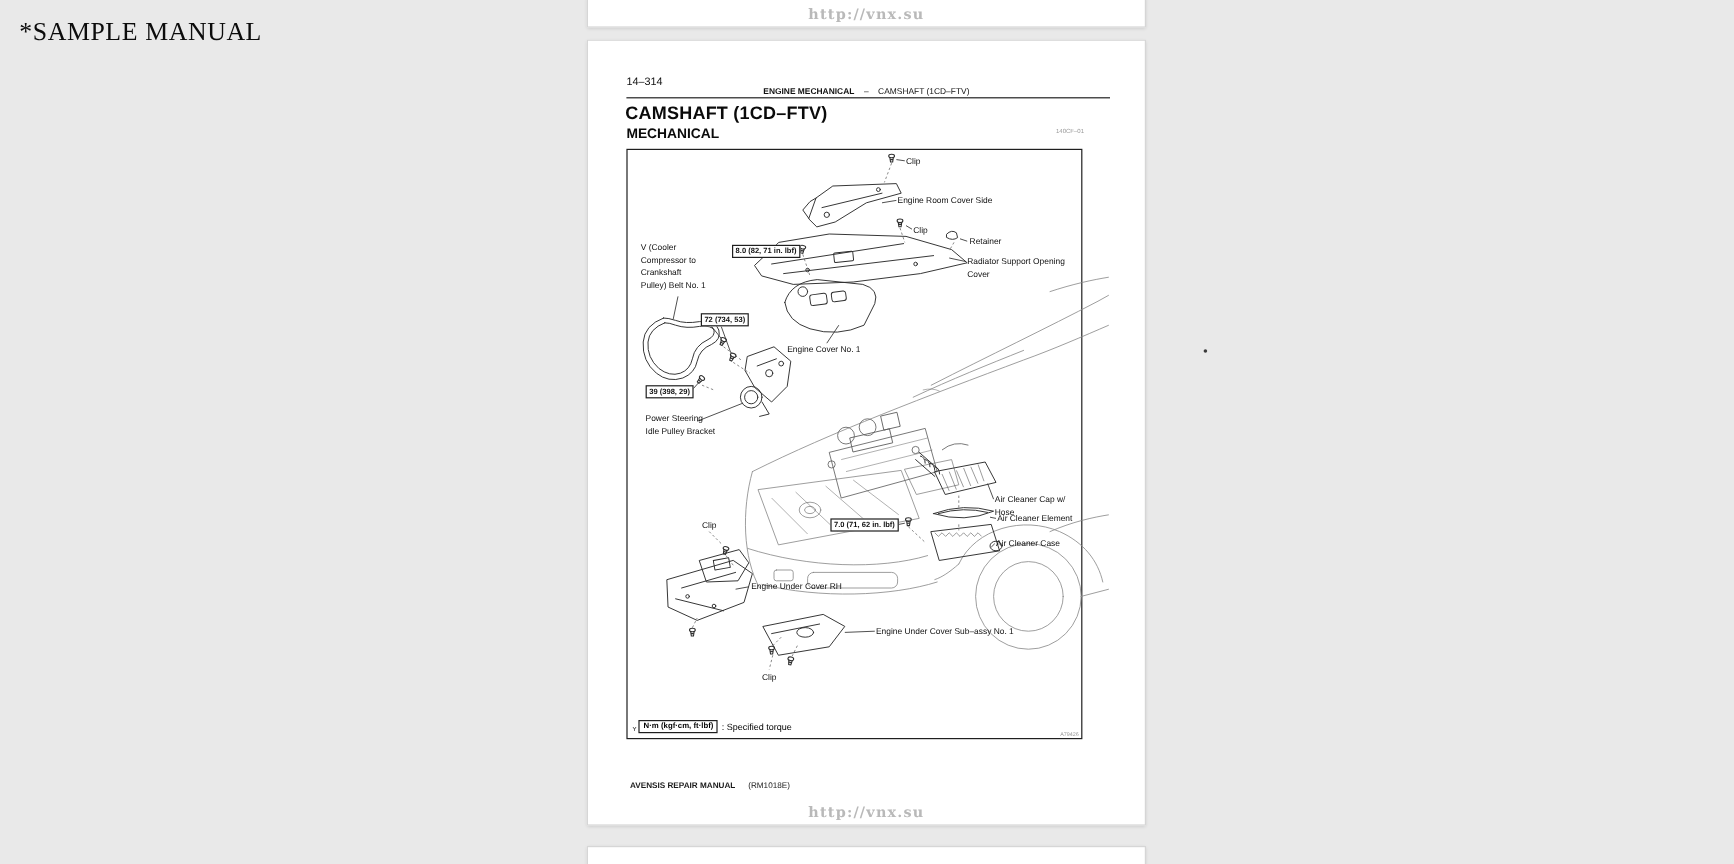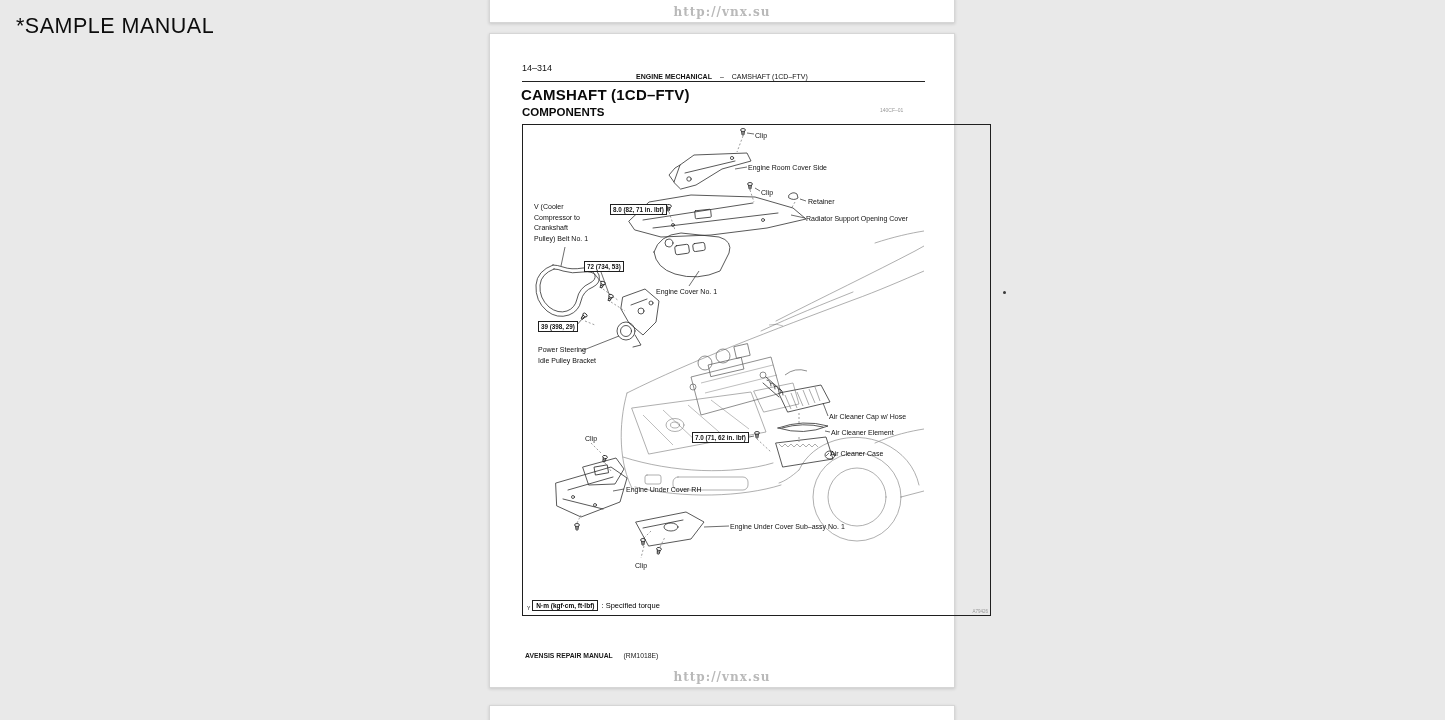--- a/index.html
+++ b/index.html
@@ -1,20 +1,20 @@
 <!DOCTYPE html>
 <html><head>
 <meta charset="utf-8">
 <style>
   html,body { margin:0; padding:0; }
   body { background:#e9e9e9; font-family:"Liberation Sans", sans-serif; }
   .stage { position:relative; width:1445px; height:720px; overflow:hidden; background:#e9e9e9; }
 
   .banner { position:absolute; left:16px; top:14px; font-size:21.5px; color:#0c0c0c;
-            letter-spacing:0.5px; font-family:Liberation Sans, sans-serif; }
+            letter-spacing:0.5px; font-family:Liberation Serif, serif; }
 
   .card { position:absolute; background:#ffffff; border:1px solid #d6d6d6;
           box-shadow:0 1px 3px rgba(0,0,0,0.15); box-sizing:border-box; }
   #card-top    { left:489px; top:-3px;  width:466px; height:26px; }
   #card-main   { left:489px; top:33px;  width:466px; height:655px; }
   #card-bottom { left:489px; top:705px; width:466px; height:30px; }
 
   .wm { position:absolute; left:0; right:0; text-align:center; color:#b9b9b9;
         font-family:"DejaVu Serif", serif; font-weight:bold; font-size:12px;
         letter-spacing:1px; }
@@ -24,21 +24,21 @@
   
   .pagenum   { position:absolute; left:32px; top:29px; font-size:9px; font-weight:normal; color:#111; }
   .runhead   { position:absolute; left:0; right:0; top:39px; text-align:center; font-size:7px; color:#111; }
   .runhead .sec { font-weight:bold; }
   .runhead .sep { margin:0 6px; }
   .rule      { position:absolute; left:32px; width:403px; top:47px; border-top:1.5px solid #222; height:0; }
   .title     { position:absolute; left:31px; top:52px; font-size:15px; font-weight:bold; color:#0a0a0a; letter-spacing:0.2px; }
   .subtitle  { position:absolute; left:32px; top:72px; font-size:11.5px; font-weight:bold; color:#0a0a0a; }
   .doccode   { position:absolute; left:390px; top:73px; font-size:5px; color:#999; }
 
-  .figure { position:absolute; left:32px; top:90px; width:469px; height:492px;
+  .figure { position:absolute; left:32px; top:90px; width:380px; height:492px;
             border:1px solid #1f1f1f; box-sizing:border-box; }
   .figure svg { position:absolute; left:0; top:0; }
 
   .plabel { position:absolute; font-size:7px; line-height:1.5; color:#101010; white-space:pre-line; }
   .tbox   { position:absolute; font-size:6.3px; font-weight:bold; color:#101010;
             border:1px solid #1f1f1f; padding:1px 2px; background:#fff; white-space:nowrap; }
 
   .legend { position:absolute; left:4px; bottom:4px; display:flex; align-items:center; }
   .legend .y   { font-size:5px; margin-right:2px; align-self:flex-end; }
   .legend .ub  { font-size:6.5px; font-weight:bold; border:1px solid #1f1f1f; padding:1px 3px; }
@@ -67,21 +67,21 @@
     <div class="pagenum">14–314</div>
 
     <div class="runhead">
       <span class="sec">ENGINE MECHANICAL</span>
       <span class="sep">–</span>
       <span class="top">CAMSHAFT (1CD–FTV)</span>
     </div>
     <div class="rule"></div>
 
     <div class="title">CAMSHAFT (1CD–FTV)</div>
-    <div class="subtitle">COMPONENTS</div>
+    <div class="subtitle">MECHANICAL</div>
     <div class="doccode">140CF–01</div>
 
     <div class="figure">
 
       <svg width="401" height="490" viewBox="0 0 401 490">
         <defs>
           <g id="scr" fill="none">
             <ellipse cx="0" cy="0" rx="2.4" ry="1.5"></ellipse>
             <path d="M -1.5,1 L -0.9,5 L 0.9,5 L 1.5,1"></path>
             <line x1="-1.2" y1="3" x2="1.2" y2="3"></line>

